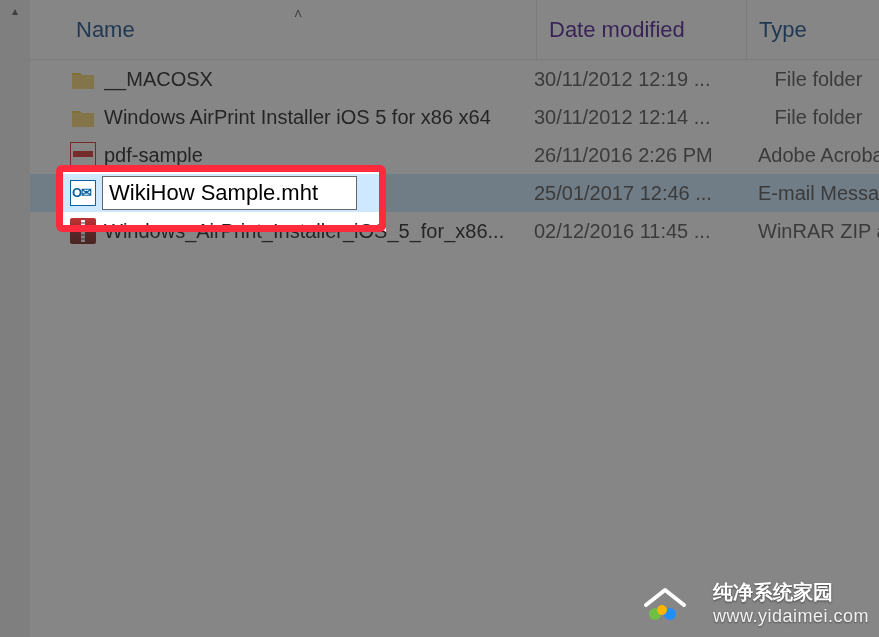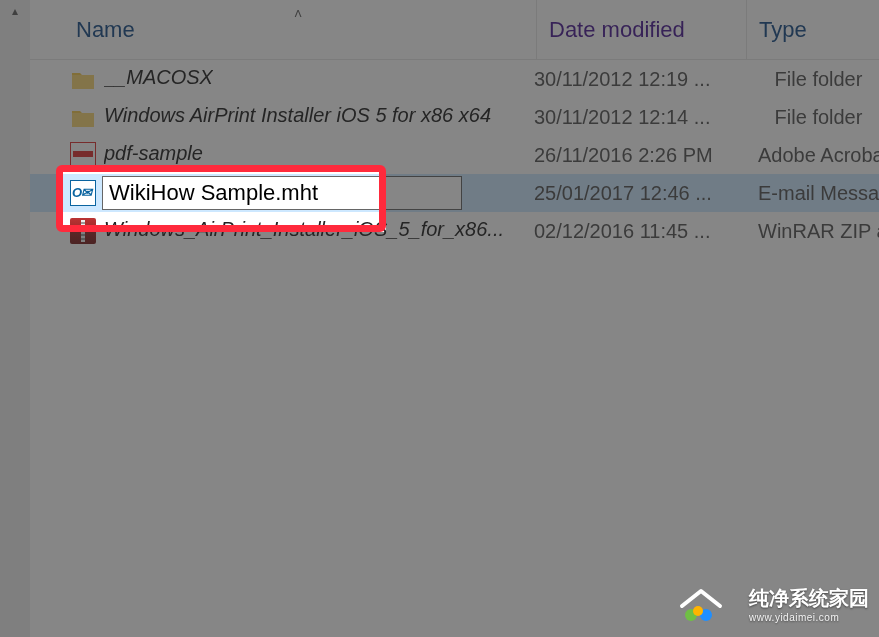--- a/index.html
+++ b/index.html
@@ -9,45 +9,45 @@
   .scroll-up { position: absolute; left: 0; top: 0; width: 30px; height: 22px; text-align: center; line-height: 22px; font-size: 12px; color: #606060; cursor: pointer; }
   .content { position: absolute; left: 30px; top: 0; right: 0; bottom: 0; }
   .header-row { position: relative; height: 60px; border-bottom: 1px solid #e5e5e5; display: flex; align-items: center; }
   .col-name { position: absolute; left: 46px; width: 460px; top: 0; bottom: 0; display: flex; align-items: center; color: #1a4f8a; font-size: 22px; }
   .col-date { position: absolute; left: 506px; width: 200px; top: 0; bottom: 0; display: flex; align-items: center; color: #4c1d95; font-size: 22px; border-left: 1px solid #e5e5e5; padding-left: 12px; }
   .col-type { position: absolute; left: 716px; right: 0; top: 0; bottom: 0; display: flex; align-items: center; color: #1a4f8a; font-size: 22px; border-left: 1px solid #e5e5e5; padding-left: 12px; }
   .sort-caret { position: absolute; left: 264px; top: 6px; font-size: 14px; color: #606060; }
   .rows { position: relative; }
   .row { position: relative; height: 38px; display: flex; align-items: center; }
   .row.selected { background: #cde8ff; }
-  .cell-name { position: absolute; left: 40px; width: 466px; display: flex; align-items: flex-start; gap: 8px; white-space: nowrap; overflow: hidden; text-overflow: ellipsis; font-style: italic; }
+  .cell-name { position: absolute; left: 40px; width: 466px; display: flex; align-items: center; gap: 8px; white-space: nowrap; overflow: hidden; text-overflow: ellipsis; }
   .cell-date { position: absolute; left: 492px; width: 200px; padding-left: 12px; color: #555; font-size: 20px; white-space: nowrap; overflow: hidden; }
   .cell-type { position: absolute; left: 716px; right: 0; padding-left: 12px; color: #555; font-size: 20px; white-space: nowrap; overflow: hidden; text-align: center; }
   .file-label { font-size: 20px; color: #222; white-space: nowrap; overflow: hidden; text-overflow: ellipsis; max-width: 410px; display: inline-block; }
   .icon { width: 26px; height: 26px; display: inline-flex; align-items: center; justify-content: center; flex: 0 0 26px; }
   .folder-icon svg rect { fill: #f8d775; }
   .folder-icon svg path { fill: #f3c94f; }
   .pdf-icon { background: #fff; border: 1px solid #d33; position: relative; }
   .pdf-icon::after { content: ""; position: absolute; left: 2px; right: 2px; top: 8px; height: 6px; background: #d33; }
   .outlook-icon { background: #fff; border: 1px solid #0a64a0; position: relative; font-size: 12px; font-weight: bold; color: #0a64a0; }
   .outlook-icon span { position: absolute; left: 1px; top: 4px; font-size: 13px; letter-spacing: -1px; }
   .zip-icon { background: linear-gradient(#b33, #7a1f1f); border-radius: 2px; position: relative; }
   .zip-icon::after { content: ""; position: absolute; left: 11px; top: 2px; width: 4px; height: 22px; background: repeating-linear-gradient(#eee 0 2px, #999 2px 4px); }
-  .rename-input { position: absolute; left: 72px; top: 2px; height: 34px; width: 360px; border: 1px solid #666; background: #fff; padding: 2px 6px; font-size: 22px; font-family: inherit; outline: none; }
+  .rename-input { position: absolute; left: 72px; top: 2px; height: 34px; width: 255px; border: 1px solid #666; background: #fff; padding: 2px 6px; font-size: 22px; font-family: inherit; outline: none; }
   .highlight-box { position: absolute; border: 7px solid #ff2a3c; border-radius: 6px; pointer-events: none; }
   .dim-overlay { position: absolute; inset: 0; background: rgba(40,40,40,0.56); pointer-events: none; }
   
   .dim-overlay { clip-path: polygon(
       0 0, 100% 0, 100% 100%, 0 100%, 0 0,
       63px 172px, 63px 232px, 386px 232px, 386px 172px, 63px 172px
     ); }
   .watermark { position: absolute; right: 10px; bottom: 10px; display: flex; align-items: center; gap: 25px; color: #fff; font-size: 20px; font-weight: 600; text-shadow: 0 1px 2px rgba(0,0,0,.5); }
   .wm-logo { width: 46px; height: 46px; position: relative; }
   .wm-logo svg { width: 46px; height: 46px; }
-  .wm-url { font-size: 10px; font-weight: 400; letter-spacing: .5px; opacity: .9; display: block; }
+  .wm-url { font-size: 18px; font-weight: 400; letter-spacing: .5px; opacity: .9; display: block; }
 </style>
 </head>
 <body>
 
 <div class="viewport">
 
   <div class="scroll-gutter">
     <div class="scroll-up">▴</div>
   </div>
 

